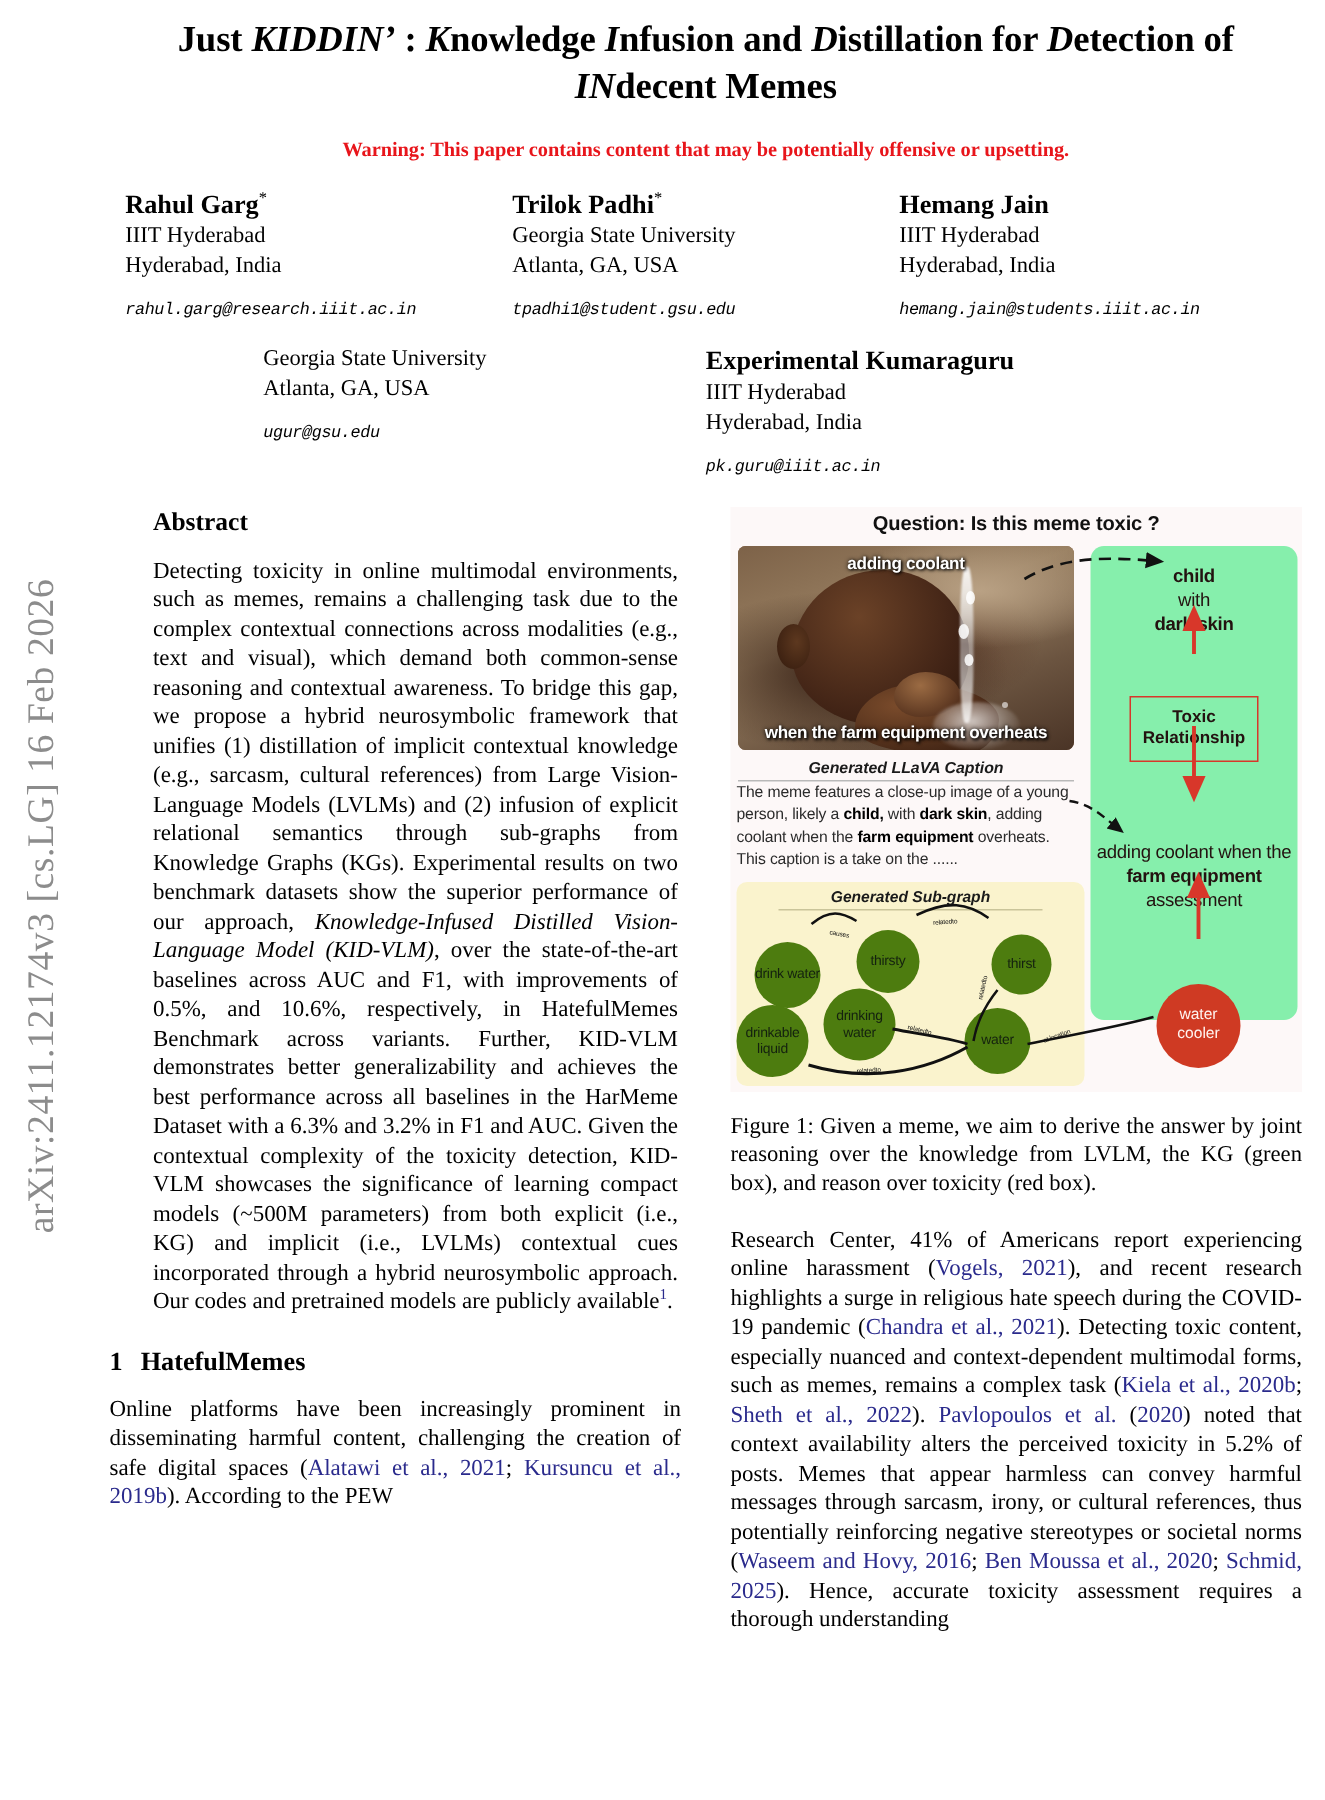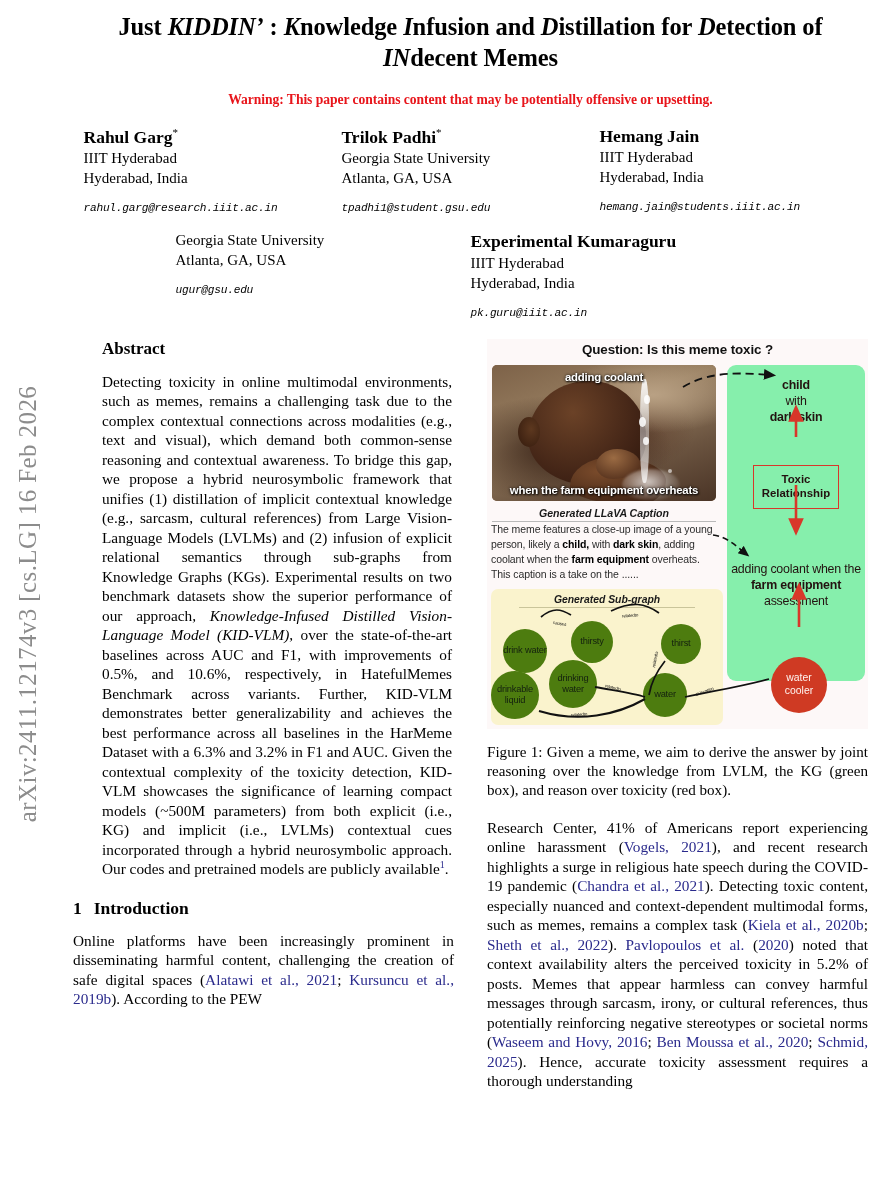--- a/index.html
+++ b/index.html
@@ -421,21 +421,21 @@
       <div class="author-email">pk.guru@iiit.ac.in</div>
     </div>
   </div>
 
   <div id="columns">
 
     <div class="column">
       <h2 class="section-head" id="abstract-head">Abstract</h2>
       <p class="body" id="abstract-body"><span>Detecting toxicity in online multimodal environments, such as memes, remains a challenging task due to the complex contextual connections across modalities (e.g., text and visual), which demand both common-sense reasoning and contextual awareness. To bridge this gap, we propose a hybrid neurosymbolic framework that unifies (1) distillation of implicit contextual knowledge (e.g., sarcasm, cultural references) from Large Vision-Language Models (LVLMs) and (2) infusion of explicit relational semantics through sub-graphs from Knowledge Graphs (KGs). Experimental results on two benchmark datasets show the superior performance of our approach, </span><i>Knowledge-Infused Distilled Vision-Language Model (KID-VLM)</i><span>, over the state-of-the-art baselines across AUC and F1, with improvements of 0.5%, and 10.6%, respectively, in HatefulMemes Benchmark across variants. Further, KID-VLM demonstrates better generalizability and achieves the best performance across all baselines in the HarMeme Dataset with a 6.3% and 3.2% in F1 and AUC. Given the contextual complexity of the toxicity detection, KID-VLM showcases the significance of learning compact models (~500M parameters) from both explicit (i.e., KG) and implicit (i.e., LVLMs) contextual cues incorporated through a hybrid neurosymbolic approach. Our codes and pretrained models are publicly available</span><sup class="fn">1</sup><span>.</span></p>
 
-      <h2 class="num-section-head" id="intro-head"><span class="snum">1</span><span>Introduction</span></h2>
+      <h2 class="num-section-head" id="intro-head"><span class="snum">1</span><span>HatefulMemes</span></h2>
 
       <p class="body" id="intro-body"><span>Online platforms have been increasingly prominent in disseminating harmful content, challenging the creation of safe digital spaces (</span><span class="cite">Alatawi et al., 2021</span><span>; </span><span class="cite">Kursuncu et al., 2019b</span><span>).  According to the PEW</span></p>
 
     </div>
 
     <div class="column">
 
       <div id="figure-wrap">
         <div id="figure-canvas">
 

